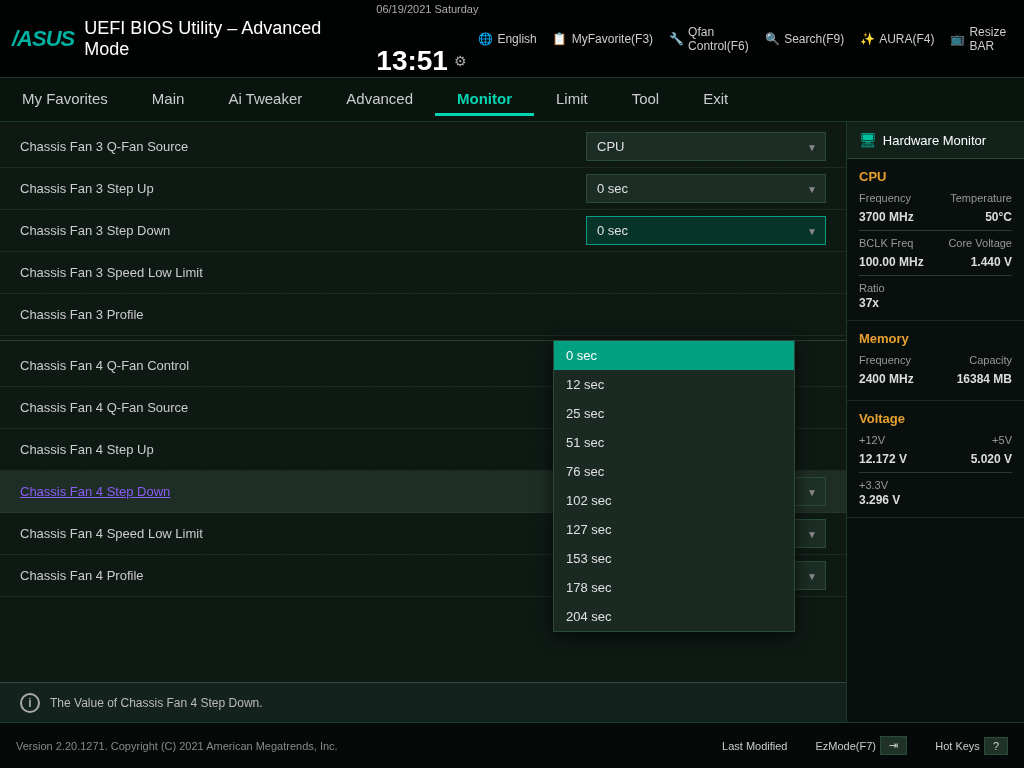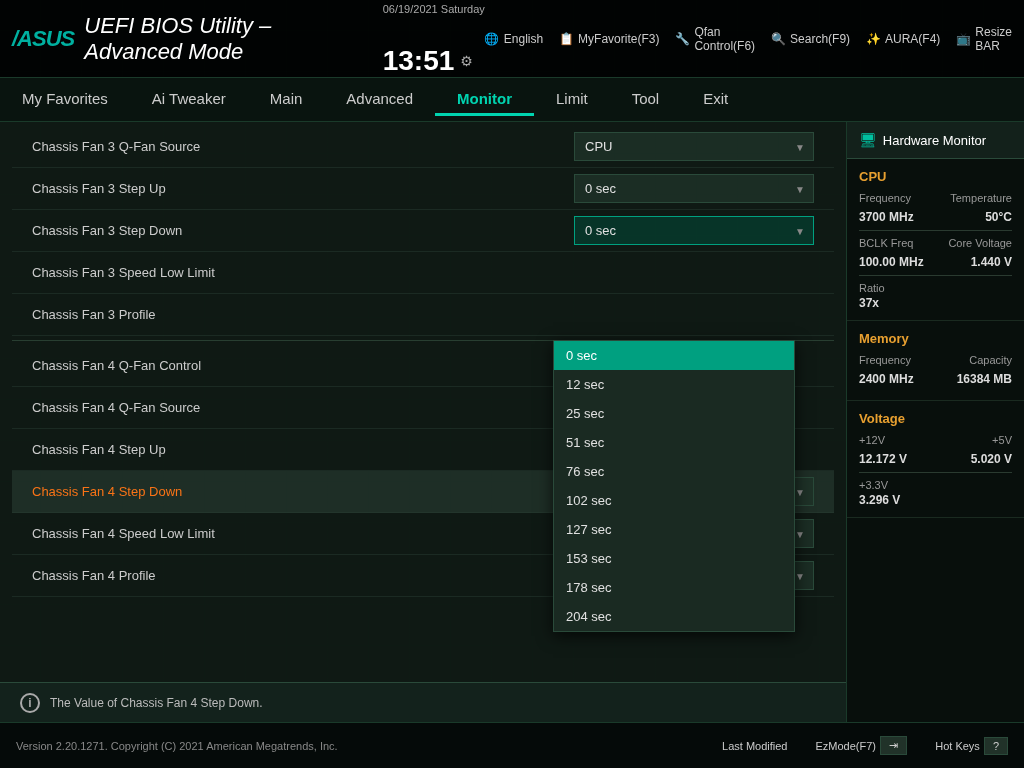--- a/index.html
+++ b/index.html
@@ -48,24 +48,23 @@
       color: #00b0a0;
       font-size: 22px;
       font-weight: 900;
       font-style: italic;
       letter-spacing: -1px;
       margin-right: 10px;
     }
 
     .bios-title {
       color: #ffffff;
-      font-size: 22px;
+      font-size: 18px;
       font-weight: 400;
       margin-right: 20px;
-      font-style: italic;
     }
 
     .header-time-block {
       display: flex;
       flex-direction: column;
       margin-left: 10px;
       gap: 32px;
     }
 
     .header-date {
@@ -135,21 +134,21 @@
     
     .content-area {
       flex: 1;
       background: rgba(15,25,20,0.9);
       overflow-y: auto;
       padding: 0;
       position: relative;
     }
 
     .settings-list {
-      padding: 4px 12px;
+      padding: 4px 0;
     }
 
     .setting-row {
       display: flex;
       align-items: center;
       height: 42px;
       padding: 0 20px;
       border-bottom: 1px solid rgba(40,60,50,0.5);
     }
     .setting-row.active-row { background: rgba(40,60,50,0.6); }
@@ -412,22 +411,22 @@
       </div>
       <div class="header-icon-item">
         <span>📺</span>
         <span>Resize BAR</span>
       </div>
     </div>
   </div>
 
   <div class="nav-bar">
     <div class="nav-item">My Favorites</div>
+    <div class="nav-item">Main</div>
     <div class="nav-item">Ai Tweaker</div>
-    <div class="nav-item">Main</div>
     <div class="nav-item">Advanced</div>
     <div class="nav-item active">Monitor</div>
     <div class="nav-item">Limit</div>
     <div class="nav-item">Tool</div>
     <div class="nav-item">Exit</div>
   </div>
 
   <div class="main-layout">
 
     <div class="content-area">
@@ -494,21 +493,21 @@
           <span class="setting-label">Chassis Fan 4 Q-Fan Source</span>
           <div class="setting-value"></div>
         </div>
 
         <div class="setting-row">
           <span class="setting-label">Chassis Fan 4 Step Up</span>
           <div class="setting-value"></div>
         </div>
 
         <div class="setting-row active-row">
-          <span class="setting-label" style="color:#f97316;">Chassis Fan 4 Step Down</span>
+          <span class="setting-label" style="color:#8b5cf6;text-decoration:underline;">Chassis Fan 4 Step Down</span>
           <div class="setting-value">
             <button class="dropdown-btn">
               <span>0 sec</span>
             </button>
           </div>
         </div>
 
         <div class="setting-row">
           <span class="setting-label">Chassis Fan 4 Speed Low Limit</span>
           <div class="setting-value">

